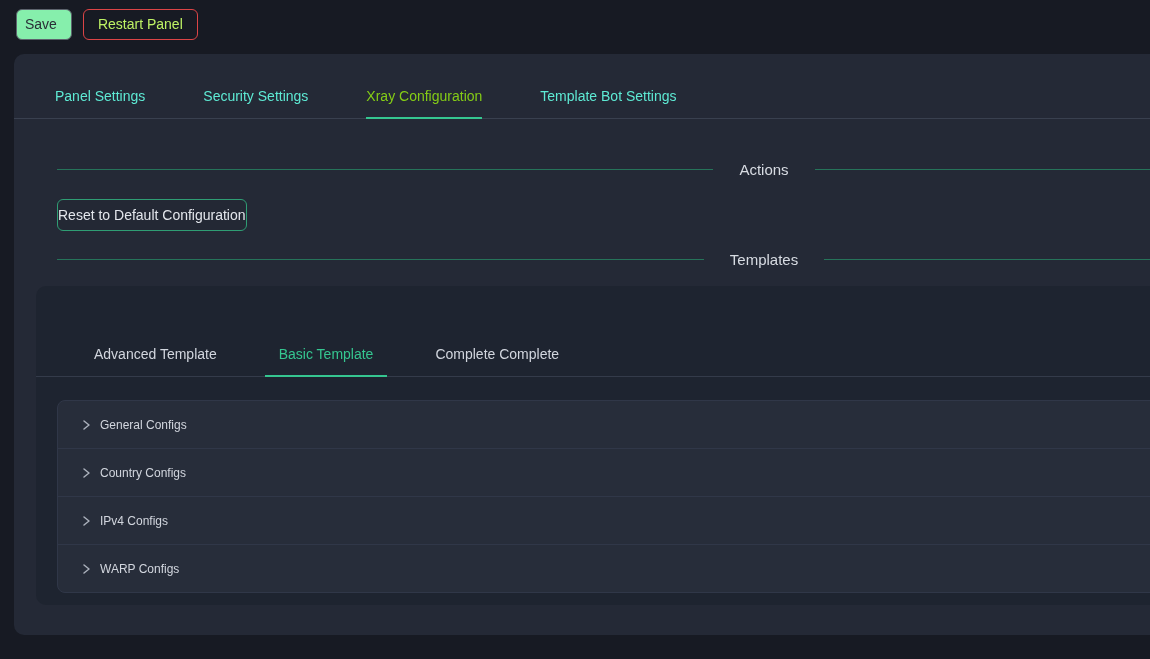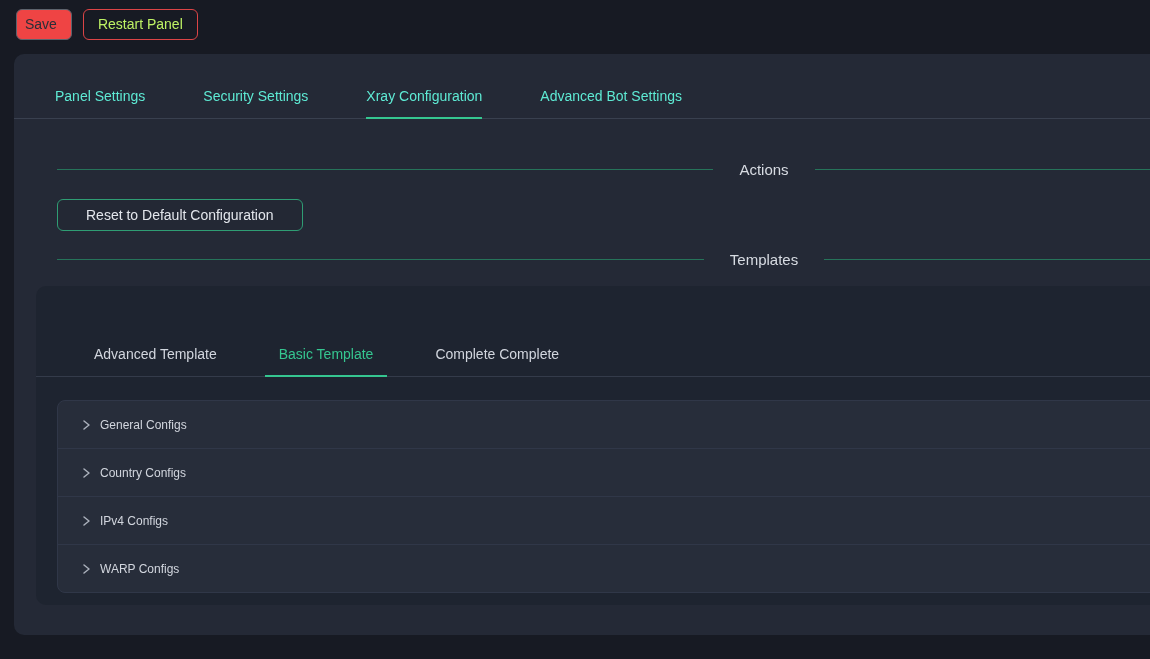--- a/index.html
+++ b/index.html
@@ -11,49 +11,49 @@
   
   .topbar{
     position:absolute;top:0;left:0;width:100%;height:48px;
     display:flex;align-items:center;gap:11px;padding-left:16px;box-sizing:border-box;
   }
   .btn{
     height:31px;border-radius:6px;font-size:14px;cursor:pointer;
     display:inline-flex;align-items:center;padding:0 14px;
     font-family:"Liberation Sans",sans-serif;
   }
-  .btn-save{background:#ef4444;color:#2a2e37;border:1px solid #5d636d;padding-left:8px;}
+  .btn-save{background:#86efac;color:#2a2e37;border:1px solid #5d636d;padding-left:8px;}
   .btn-restart{background:transparent;color:#bef264;border:1px solid #dc4446;}
   
   .card{
     position:absolute;left:14px;top:54px;width:1500px;height:581px;
     background:#242936;border-radius:10px;
   }
   
   .tabs-wrap{margin-top:20px;border-bottom:1px solid #39404f;}
   .tabs-bar{display:flex;gap:58px;padding-left:41px;height:44px;}
   .tab{
     display:flex;align-items:center;position:relative;cursor:pointer;
     color:#5eead4;white-space:nowrap;
   }
-  .tab.active{color:#5eead4;}
+  .tab.active{color:#84cc16;}
   .tab.active::after{
     content:"";position:absolute;left:0;right:0;bottom:-1px;height:2px;background:#35c690;
   }
   
   .divider{
     display:flex;align-items:center;margin:42px 43px 0;color:#d7dbe2;font-size:15px;
   }
   .divider::before,.divider::after{content:"";flex:1;height:1px;background:#26735a;}
   .divider::before{margin-right:26px;}
   .divider::after{margin-left:26px;}
   .divider.second{margin-top:20px;}
   
   .reset-btn{
-    margin:21px 0 0 43px;height:32px;padding:0 28px;border-radius:6px;
+    margin:21px 0 0 43px;height:32px;padding:0 0;border-radius:6px;
     background:#232834;border:1px solid #2f9d74;color:#e3e6ec;font-size:14px;cursor:pointer;
     font-family:"Liberation Sans",sans-serif;
   }
   
   .inner-card{
     margin:18px 22px 0;height:319px;background:#1e2430;border-radius:10px;
     box-sizing:border-box;
   }
   .inner-tabs-wrap{padding-top:46px;border-bottom:0;}
   .inner-tabs{display:flex;gap:34px;padding-left:44px;height:44px;border-bottom:1px solid #343b4a;}
@@ -89,21 +89,21 @@
   </div>
 
   <div class="card">
 
     
     <div class="tabs-wrap">
       <div class="tabs-bar">
         <div class="tab">Panel Settings</div>
         <div class="tab">Security Settings</div>
         <div class="tab active">Xray Configuration</div>
-        <div class="tab">Advanced Bot Settings</div>
+        <div class="tab">Template Bot Settings</div>
       </div>
     </div>
 
     
     <div class="divider">
       <span>Actions</span>
     </div>
 
     
     <button class="reset-btn">Reset to Default Configuration</button>

